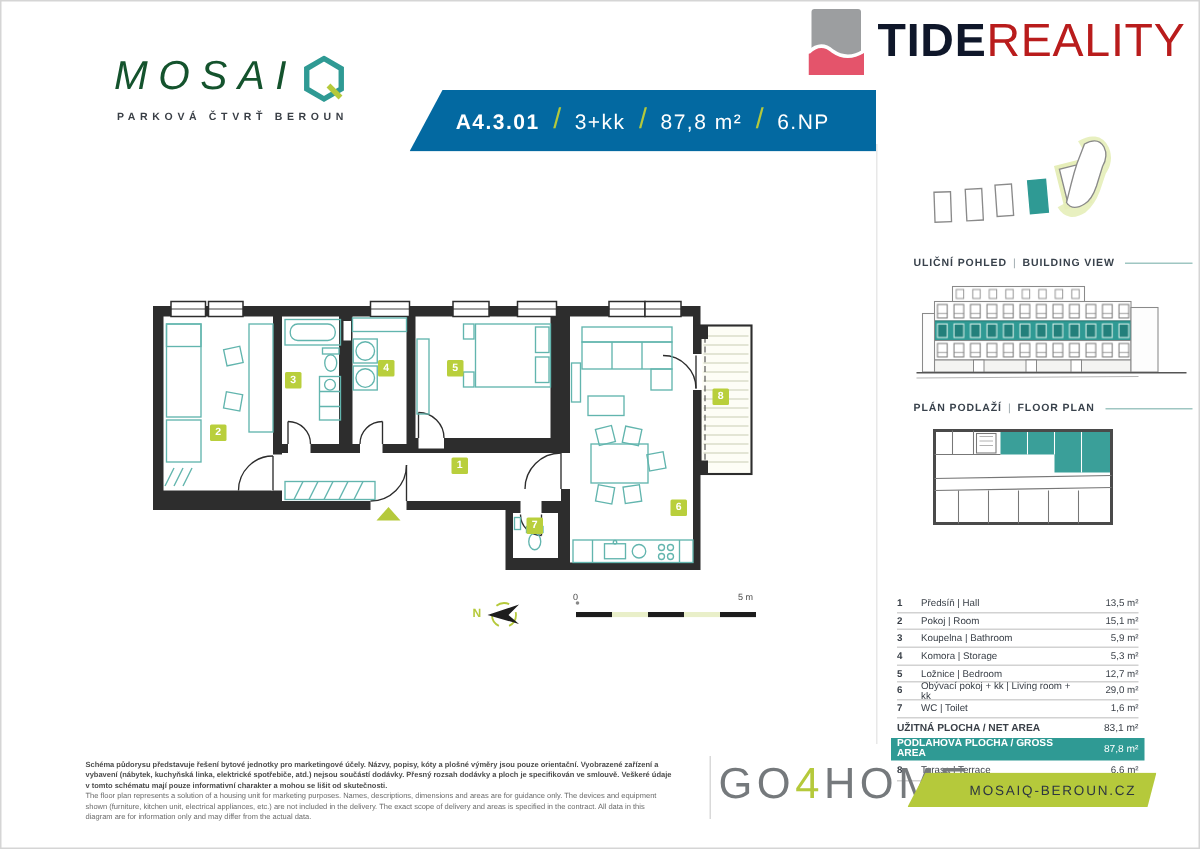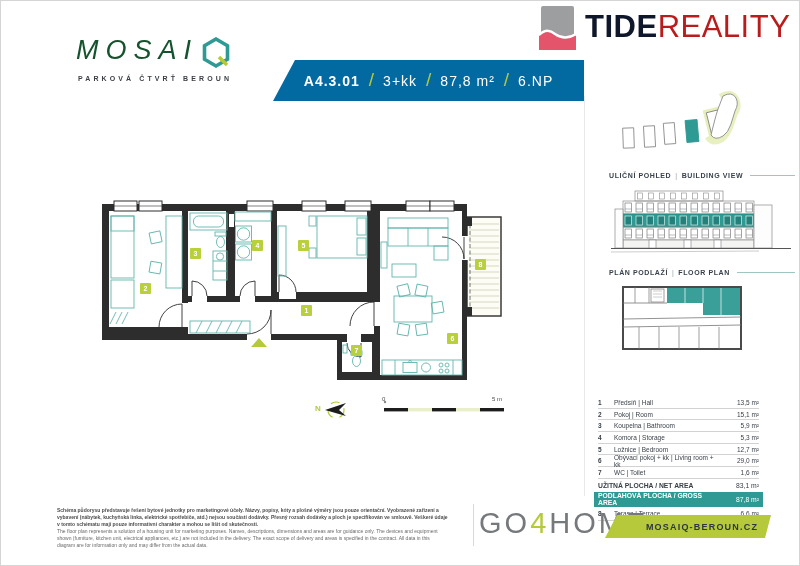--- a/index.html
+++ b/index.html
@@ -46,21 +46,21 @@
   
   .disc{left:56px;top:506px;width:392px;font-size:5px;line-height:1.35;color:#4c4c4c;}
   .disc .cz{font-weight:700;margin:0 0 1px 0;}
   .disc .en{font-weight:400;margin:0;color:#6b6b6b;}
   .vsep{left:472px;top:503px;width:1px;height:42px;background:#d9d9d9;}
   .gohome{left:478px;top:508px;font-size:29px;font-weight:400;letter-spacing:3px;color:#75797c;line-height:1;}
   .gohome .four{color:#b5c93b;}
   .site-banner{left:604px;top:514px;width:166px;height:23px;background:#b5c93b;
      clip-path:polygon(12px 0,100% 0,calc(100% - 6px) 100%,0 100%);
      display:flex;align-items:center;justify-content:center;}
-  .site-banner span{font-size:9px;font-weight:700;letter-spacing:1.2px;color:#2d3640;padding-left:28px;}
+  .site-banner span{font-size:9px;font-weight:400;letter-spacing:1.2px;color:#2d3640;padding-left:28px;}
   .scanline{left:583px;top:95px;width:1px;height:400px;background:#e8e8e8;}
 </style>
 </head>
 <body>
 
 <div class="page">
 
   <div class="abs logo-row">
     <span class="logo-word">MOSAI</span>
     <svg width="28" height="32" viewBox="0 0 28 32" style="margin-left:4px">

